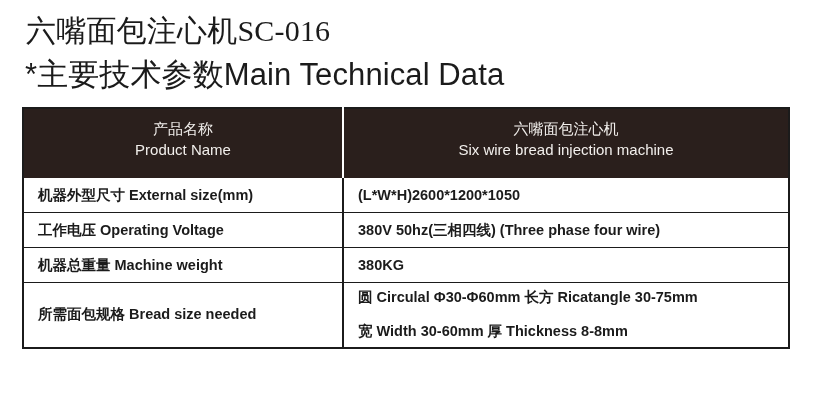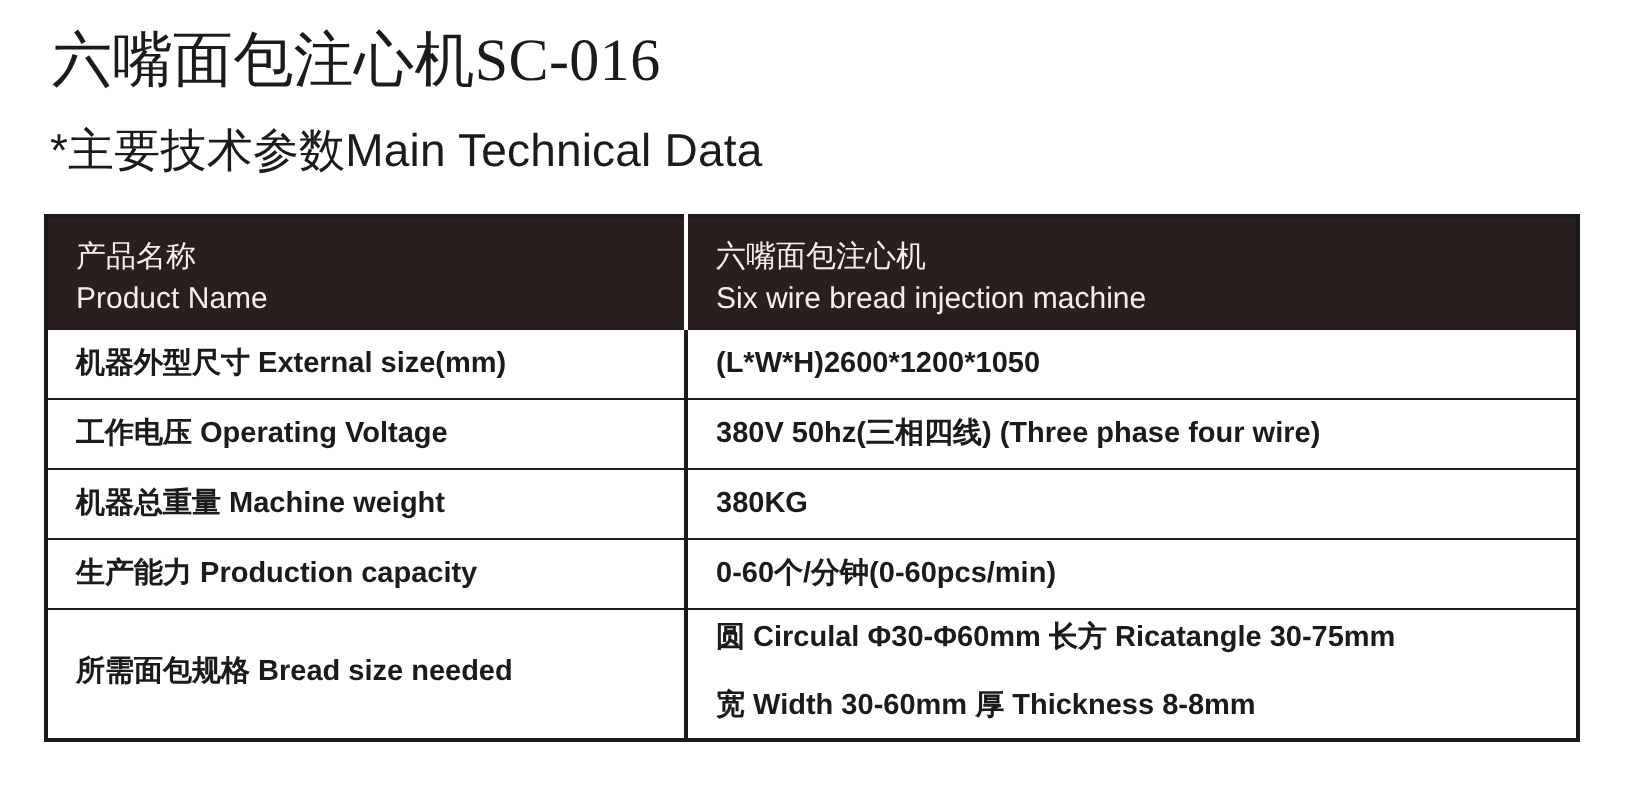--- a/index.html
+++ b/index.html
@@ -34,21 +34,21 @@
     line-height: 34px;
     letter-spacing: 0.2px;
     color: #1b1b1b;
     white-space: nowrap;
   }
   .title-sub {
     position: absolute;
     left: 25px;
     top: 61px;
     font-family: "Liberation Sans", "DejaVu Sans", sans-serif;
-    font-size: 23px;
+    font-size: 31px;
     line-height: 28px;
     letter-spacing: 0.1px;
     color: #1b1b1b;
     white-space: nowrap;
   }
 
   
   .spec-table {
     position: absolute;
     left: 22px;
@@ -69,23 +69,24 @@
     font-size: 14.5px;
     line-height: 19px;
     color: #1b1b1b;
     word-break: break-word;
   }
   .spec-table tr.header-row td {
     background: #2a1f1c;
     color: #f2efec;
     border-color: #2a1f1c;
     padding-top: 9px;
-    padding-bottom: 4px;
+    padding-bottom: 17px;
     line-height: 21px;
     font-size: 15px;
+    text-align: center;
   }
   .spec-table tr.header-row td.hdr-label {
     border-right: 2px solid #ffffff;
   }
   .spec-table tr.body-row td {
     height: 28px;
     font-weight: bold;
   }
   .spec-table tr.body-row td.cell-label {
     border-right: 2px solid #1b1b1b;
@@ -133,24 +134,20 @@
       <tr class="body-row">
         <td class="cell-label">工作电压 Operating Voltage</td>
         <td class="cell-value">380V 50hz(三相四线) (Three phase four wire)</td>
       </tr>
 
       <tr class="body-row">
         <td class="cell-label">机器总重量 Machine weight</td>
         <td class="cell-value">380KG</td>
       </tr>
 
-      <tr class="body-row">
-        <td class="cell-label">生产能力 Production capacity</td>
-        <td class="cell-value">0-60个/分钟(0-60pcs/min)</td>
-      </tr>
 
       <tr class="body-row tall-row">
         <td class="cell-label">所需面包规格 Bread size needed</td>
         <td class="cell-value">
           <span class="nowrap-line">圆 Circulal Φ30-Φ60mm   长方 Ricatangle  30-75mm</span>
           <span class="line2 nowrap-line">宽 Width 30-60mm   厚 Thickness 8-8mm</span>
         </td>
       </tr>
     </tbody>
   </table>

